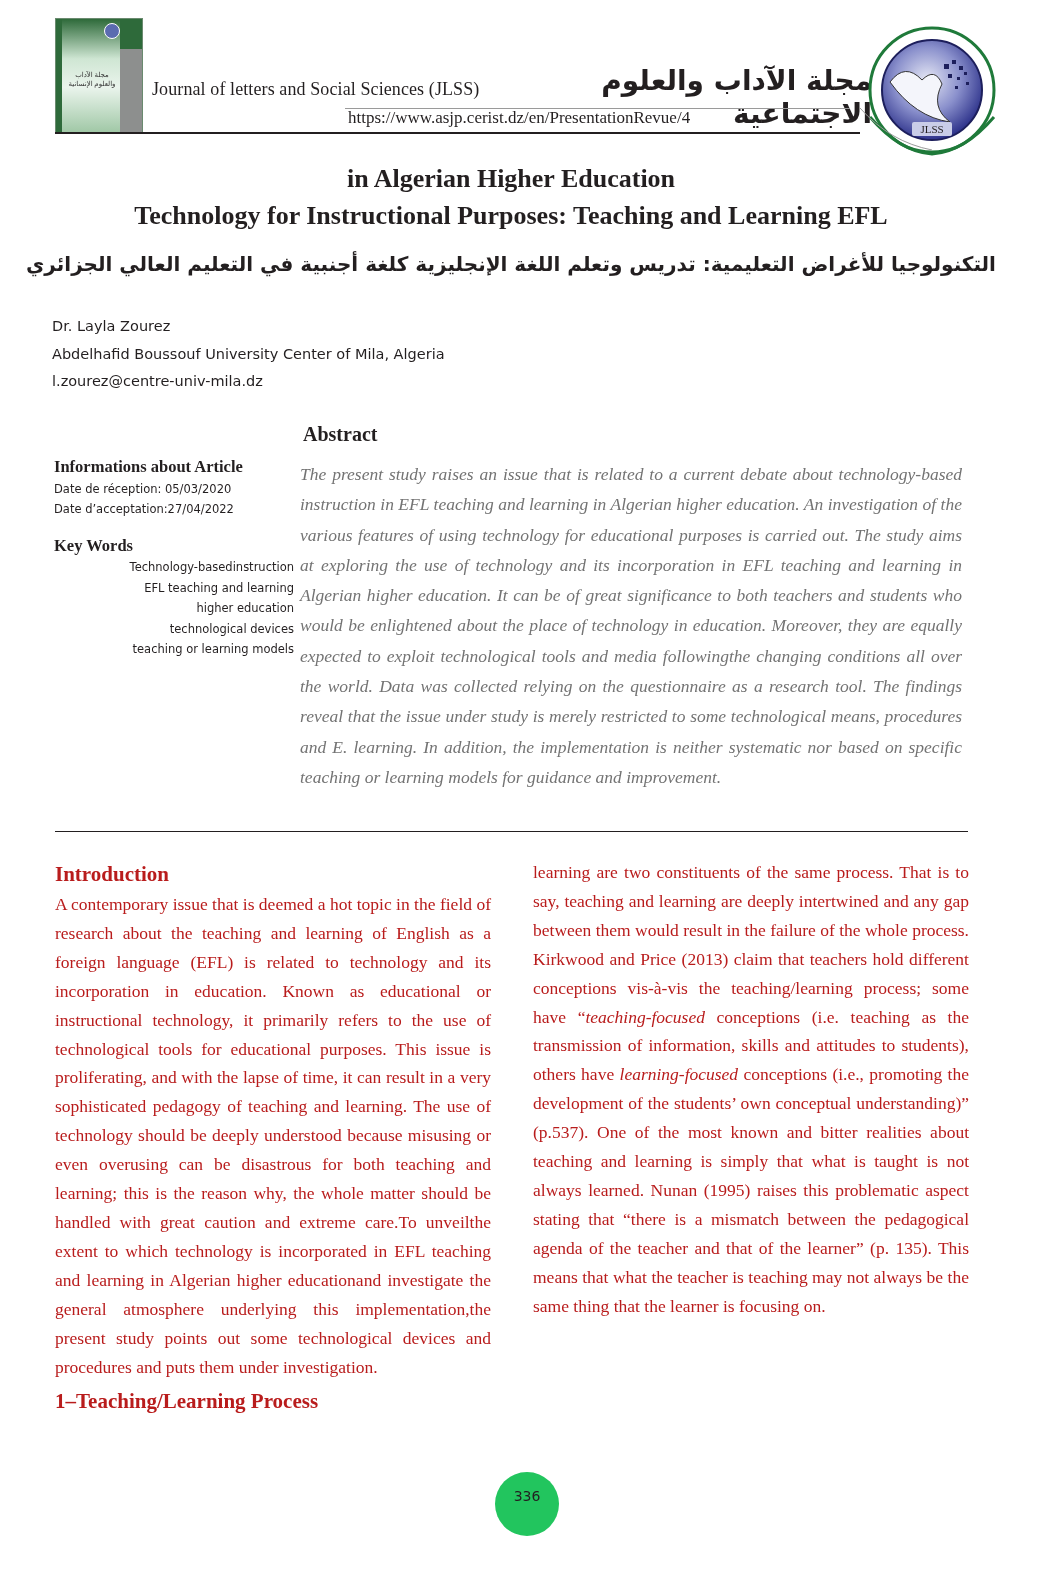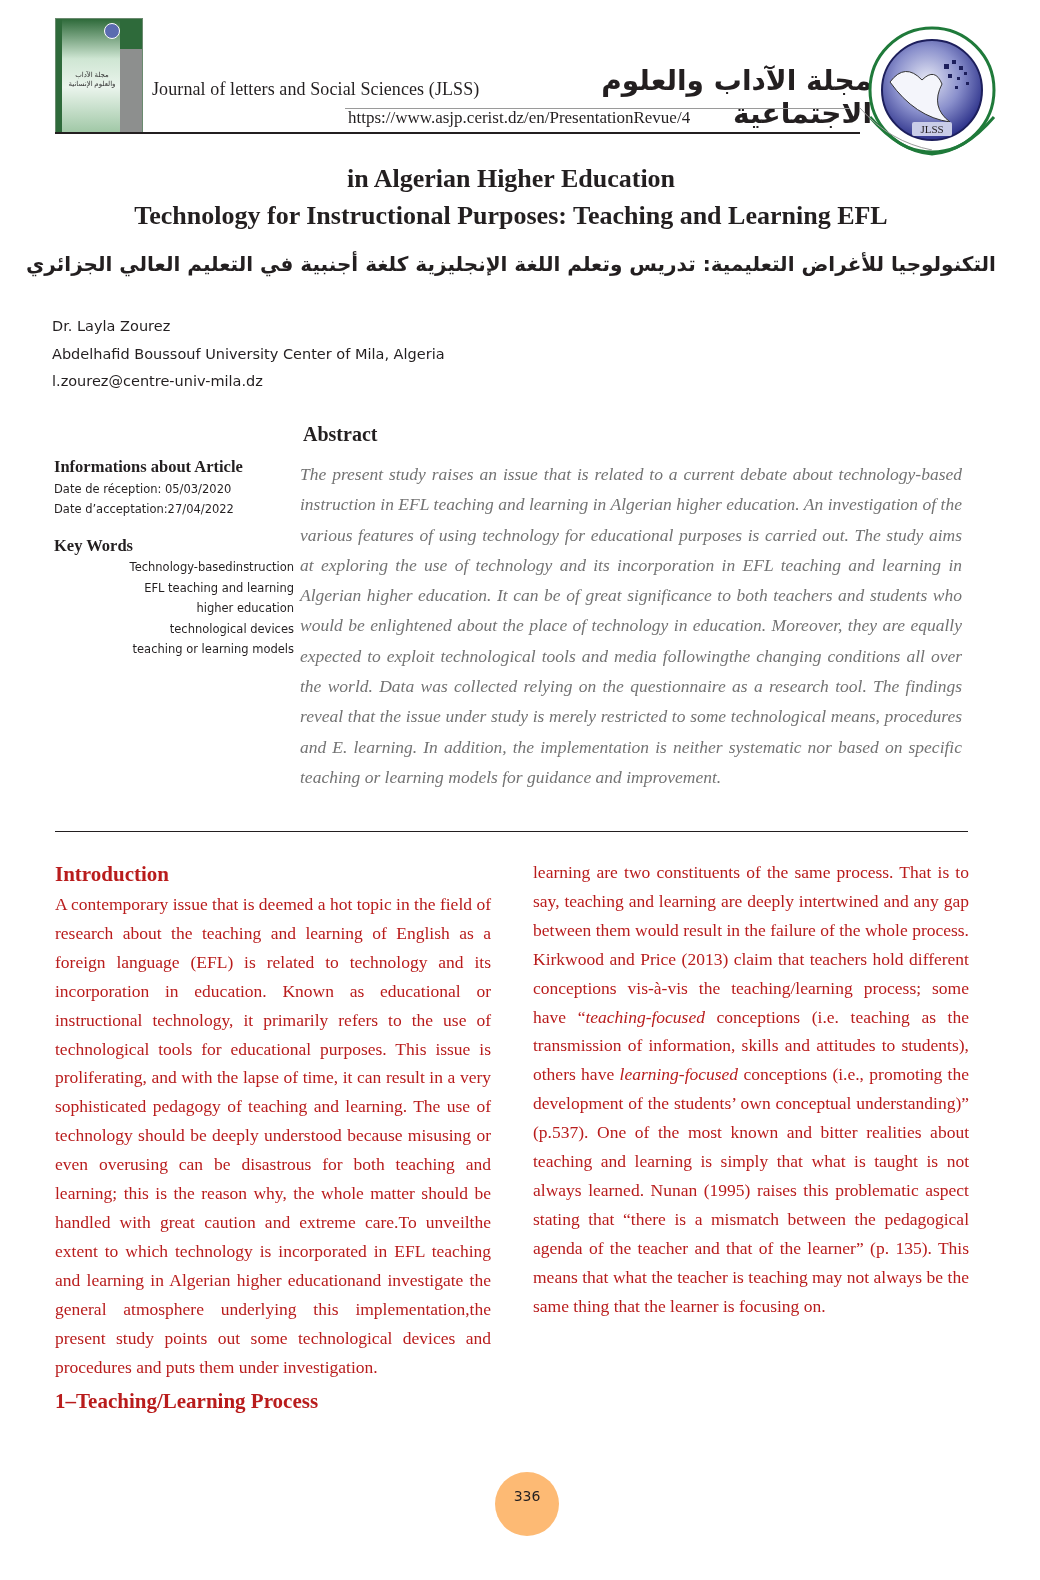--- a/index.html
+++ b/index.html
@@ -47,21 +47,21 @@
 
   
   .col { position: absolute; top: 846px; width: 436px; font-size: 17.5px; line-height: 28.9px; text-align: justify; color: #b91c1c; margin-top: 12px; }
   .col-left { left: 55px; }
   .col-right { left: 533px; top: 846px; }
   .col h2 { margin: 0; font-size: 21px; font-weight: bold; line-height: 32px; text-align: left; }
   .col p { margin: 0; }
   .col .sec-head { margin-top: 4px; }
   .col .gap { margin-top: 6px; }
 
-  .page-num { position: absolute; left: 495px; top: 1472px; width: 64px; height: 64px; border-radius: 50%; background: #fdba74; text-align: center; line-height: 48px; font-family: "DejaVu Sans", sans-serif; font-size: 14px; color: #231f20; }
+  .page-num { position: absolute; left: 495px; top: 1472px; width: 64px; height: 64px; border-radius: 50%; background: #22c55e; text-align: center; line-height: 48px; font-family: "DejaVu Sans", sans-serif; font-size: 14px; color: #231f20; }
 </style>
 </head>
 <body>
 
 <div class="header">
   <div class="cover">
     <div class="left-strip"></div>
     <div class="spine"></div>
     <div class="spine-top"></div>
     <div class="badge"></div>

